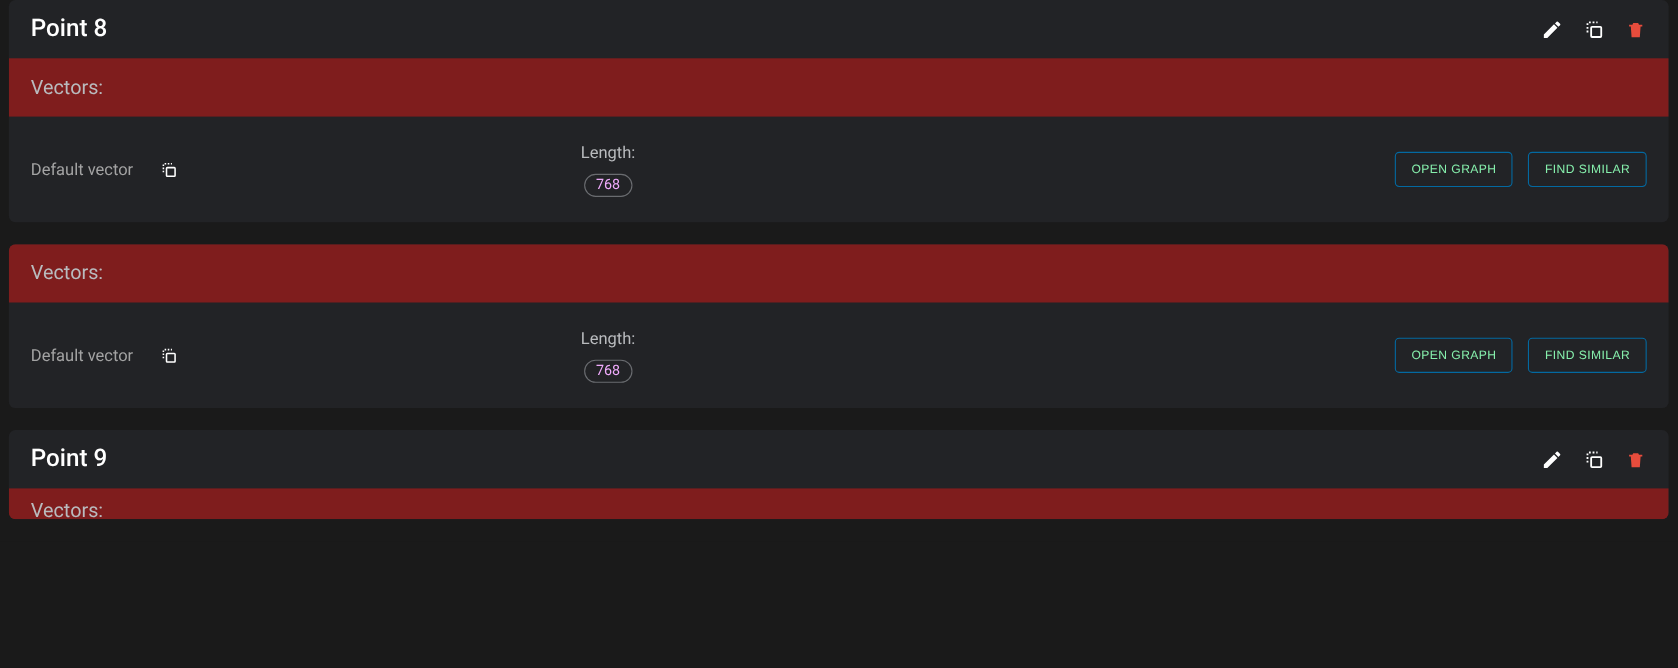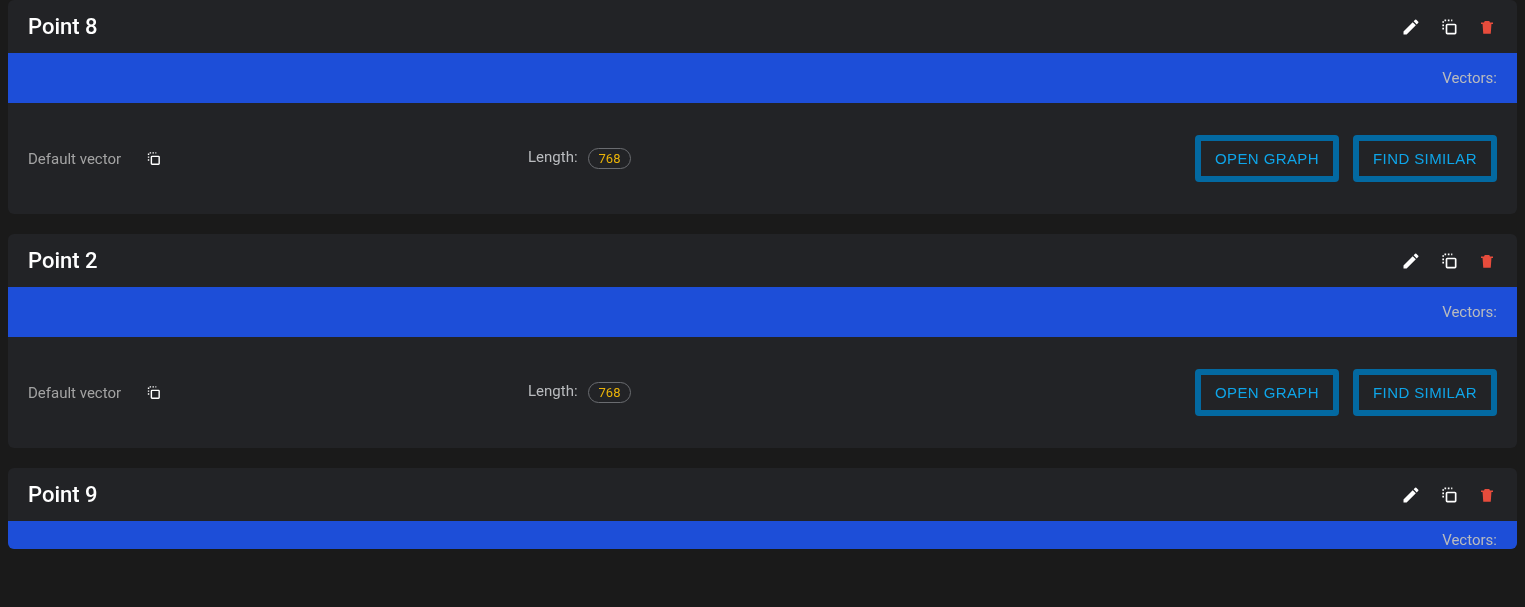--- a/index.html
+++ b/index.html
@@ -40,25 +40,24 @@
     height: 20px;
     display: inline-flex;
     align-items: center;
     justify-content: center;
     cursor: pointer;
     color: #ffffff;
   }
   .icon-btn.delete { color: #e74c3c; }
 
   .vectors-row {
-    background: #1d4ed8;
+    background: #7f1d1d;
     padding: 16px 20px;
-    font-size: 15px;
+    font-size: 18px;
     color: #b9bbbe;
-    text-align: right;
   }
 
   .vector-detail {
     display: flex;
     align-items: center;
     padding: 32px 20px;
     gap: 16px;
   }
   .vec-name {
     color: #a3a3a3;
@@ -70,45 +69,47 @@
     height: 18px;
     display: inline-flex;
     align-items: center;
     justify-content: center;
     cursor: pointer;
     color: #ffffff;
   }
 
   .len-wrap {
     display: flex;
+    align-items: center;
     gap: 10px;
     position: absolute;
     left: 520px;
+    flex-direction: column;
   }
   .vector-detail { position: relative; }
   .len-label { color: #b9bbbe; font-size: 15px; }
   .len-badge {
     border: 1px solid #6a6c70;
-    color: #eab308;
+    color: #f0abfc;
     font-size: 13px;
     padding: 2px 10px;
     border-radius: 12px;
   }
 
   .vec-actions {
     margin-left: auto;
     display: flex;
     gap: 14px;
   }
   .btn-outline {
-    border: 6px solid #0369a1;
-    color: #0ea5e9;
+    border: 1px solid #0369a1;
+    color: #86efac;
     background: transparent;
     padding: 9px 14px;
-    font-size: 15px;
+    font-size: 11px;
     letter-spacing: 0.4px;
     border-radius: 4px;
     cursor: pointer;
     font-weight: 500;
   }
 
   svg { display: block; }
 </style>
 </head>
 <body>
@@ -149,41 +150,20 @@
       <span class="len-badge">768</span>
     </div>
     <div class="vec-actions">
       <button class="btn-outline">OPEN GRAPH</button>
       <button class="btn-outline">FIND SIMILAR</button>
     </div>
   </div>
 </div>
 
 <div class="card">
-  <div class="card-header">
-    <div class="card-title">Point 2</div>
-    <div class="card-actions">
-      <span class="icon-btn">
-        <svg width="20" height="20" viewBox="0 0 24 24" fill="currentColor">
-            <path d="M3 17.25V21h3.75l11.06-11.06-3.75-3.75L3 17.25zM20.71 7.04a1 1 0 0 0 0-1.41l-2.34-2.34a1 1 0 0 0-1.41 0l-1.83 1.83 3.75 3.75 1.83-1.83z"></path>
-          </svg>
-      </span>
-      <span class="icon-btn">
-        <svg width="20" height="20" viewBox="0 0 24 24" fill="none" stroke="currentColor" stroke-width="2">
-            <rect x="9" y="9" width="11" height="11" rx="1"></rect>
-            <path d="M5 15V5a1 1 0 0 1 1-1h10" stroke-dasharray="2 2"></path>
-          </svg>
-      </span>
-      <span class="icon-btn delete">
-        <svg width="18" height="20" viewBox="0 0 24 24" fill="currentColor">
-            <path d="M6 7h12l-1 14H7L6 7zm3-3h6l1 2H8l1-2zM4 6h16v2H4V6z"></path>
-          </svg>
-      </span>
-    </div>
-  </div>
   <div class="vectors-row">Vectors:</div>
   <div class="vector-detail">
     <span class="vec-name">Default vector</span>
     <span class="copy-mini">
       <svg width="17" height="17" viewBox="0 0 24 24" fill="none" stroke="currentColor" stroke-width="2">
           <rect x="9" y="9" width="11" height="11" rx="1"></rect>
           <path d="M5 15V5a1 1 0 0 1 1-1h10" stroke-dasharray="2 2"></path>
         </svg>
       </span>
     <div class="len-wrap">

